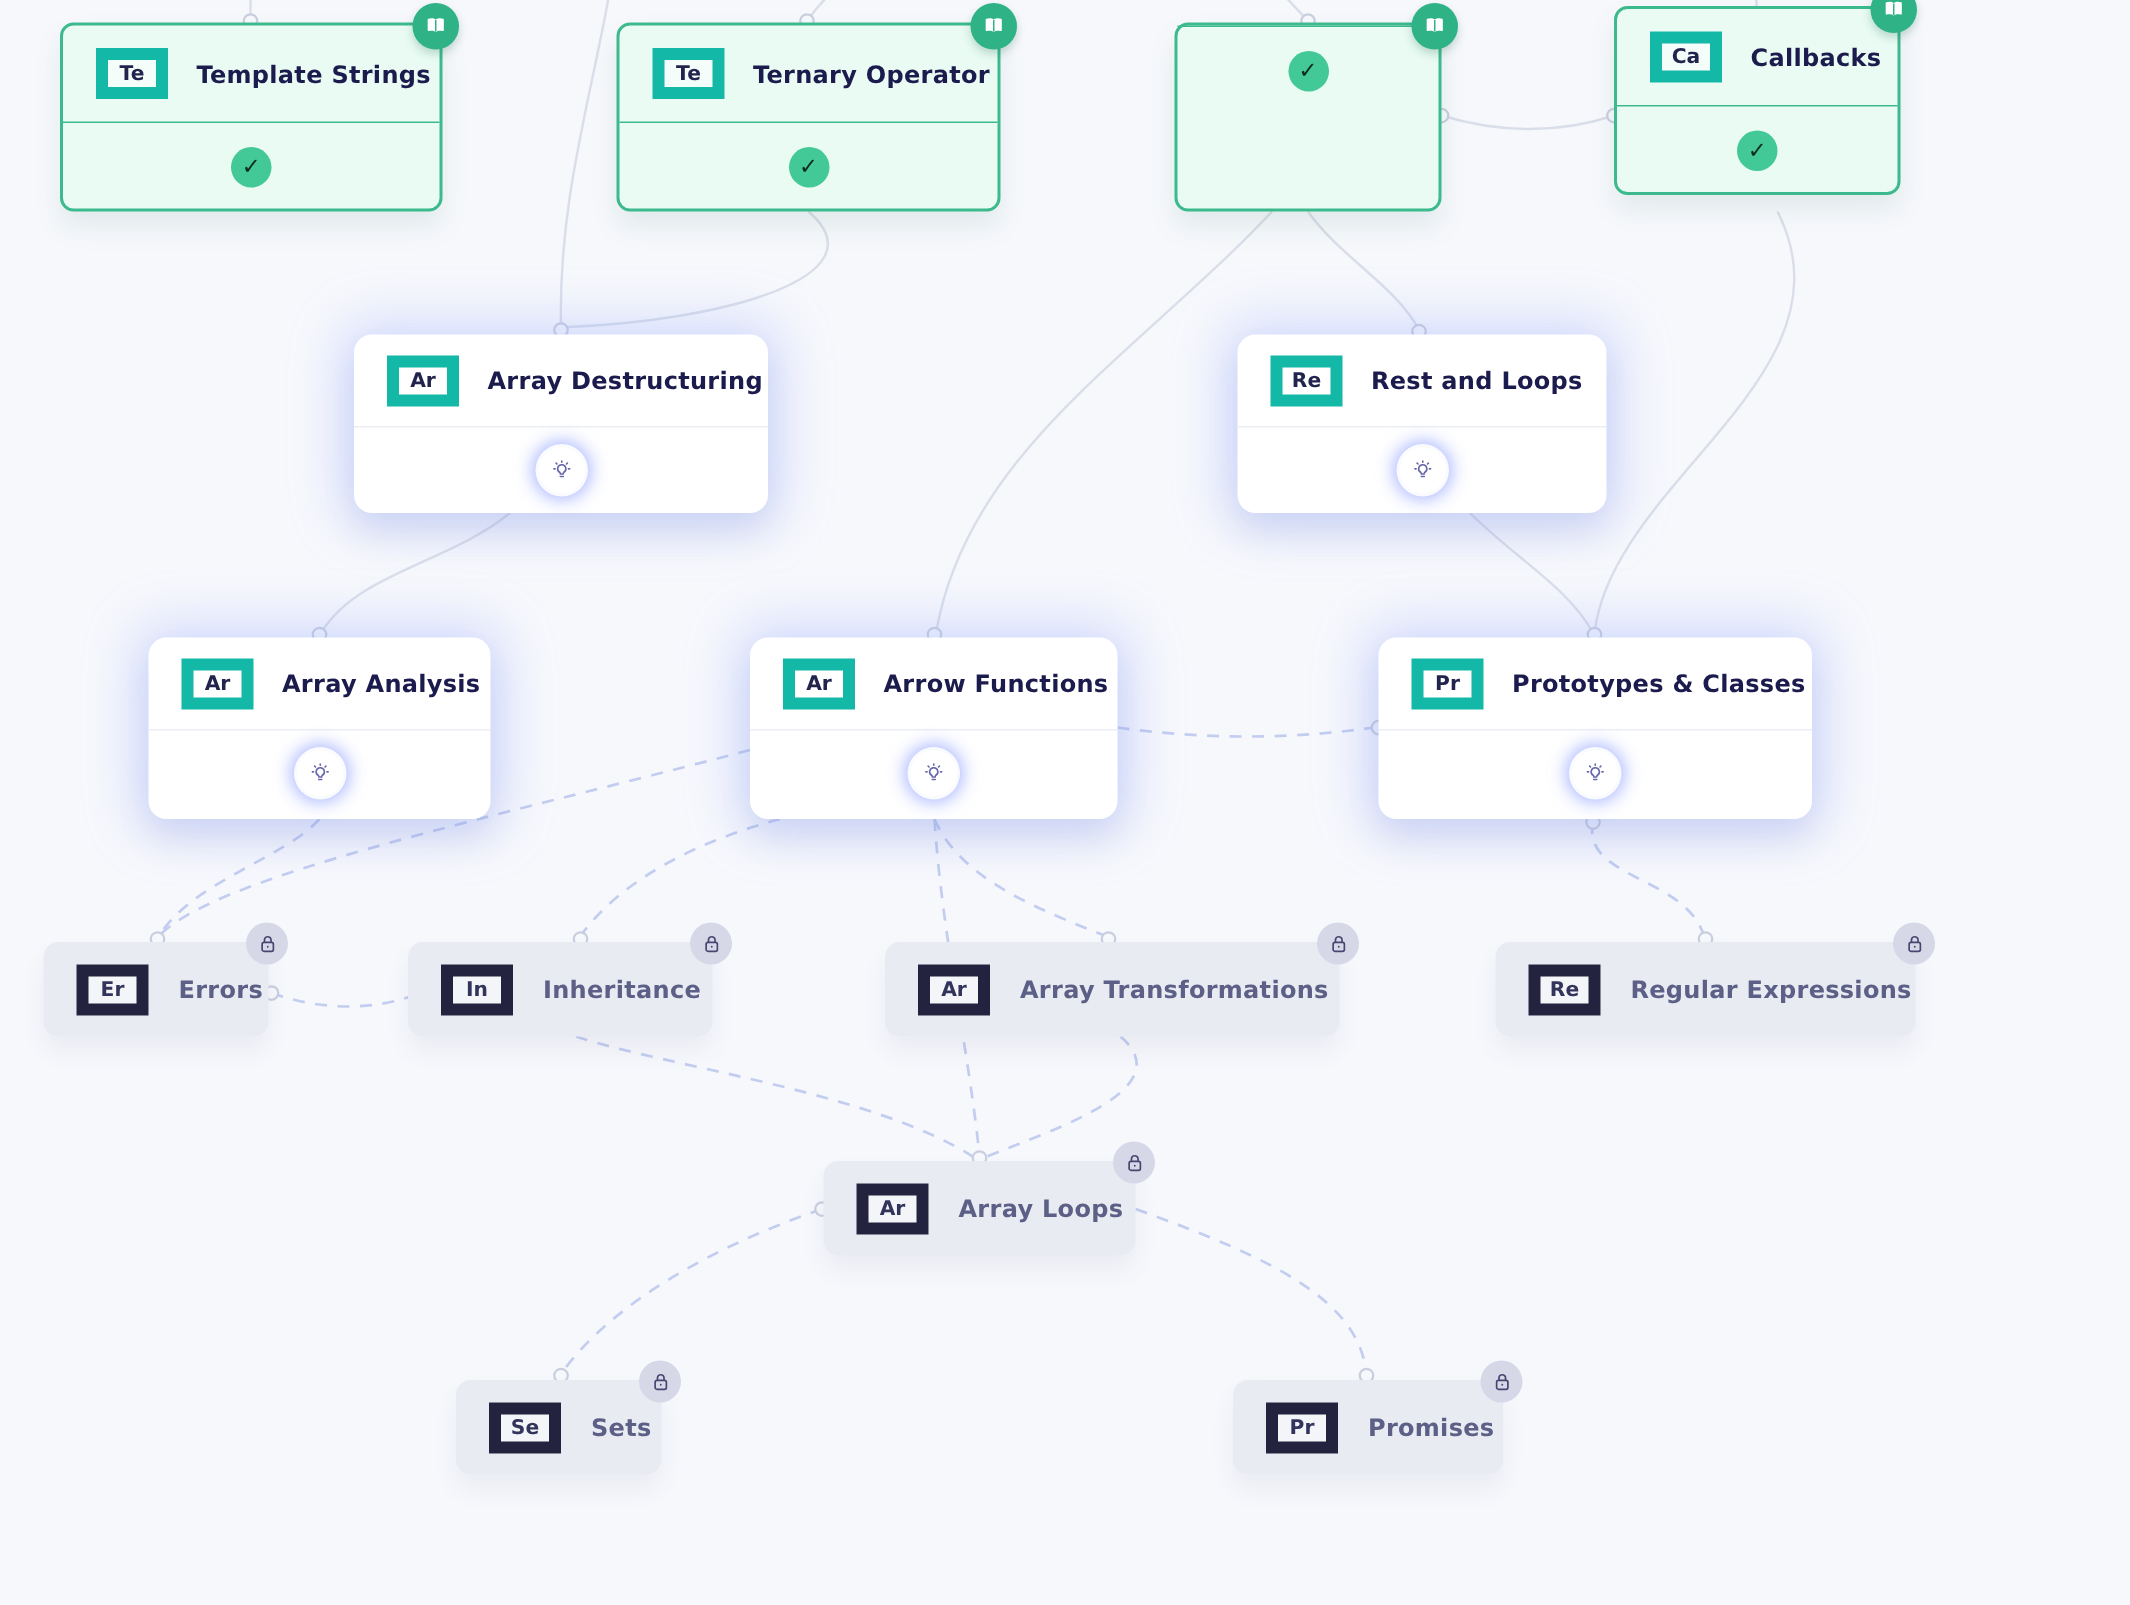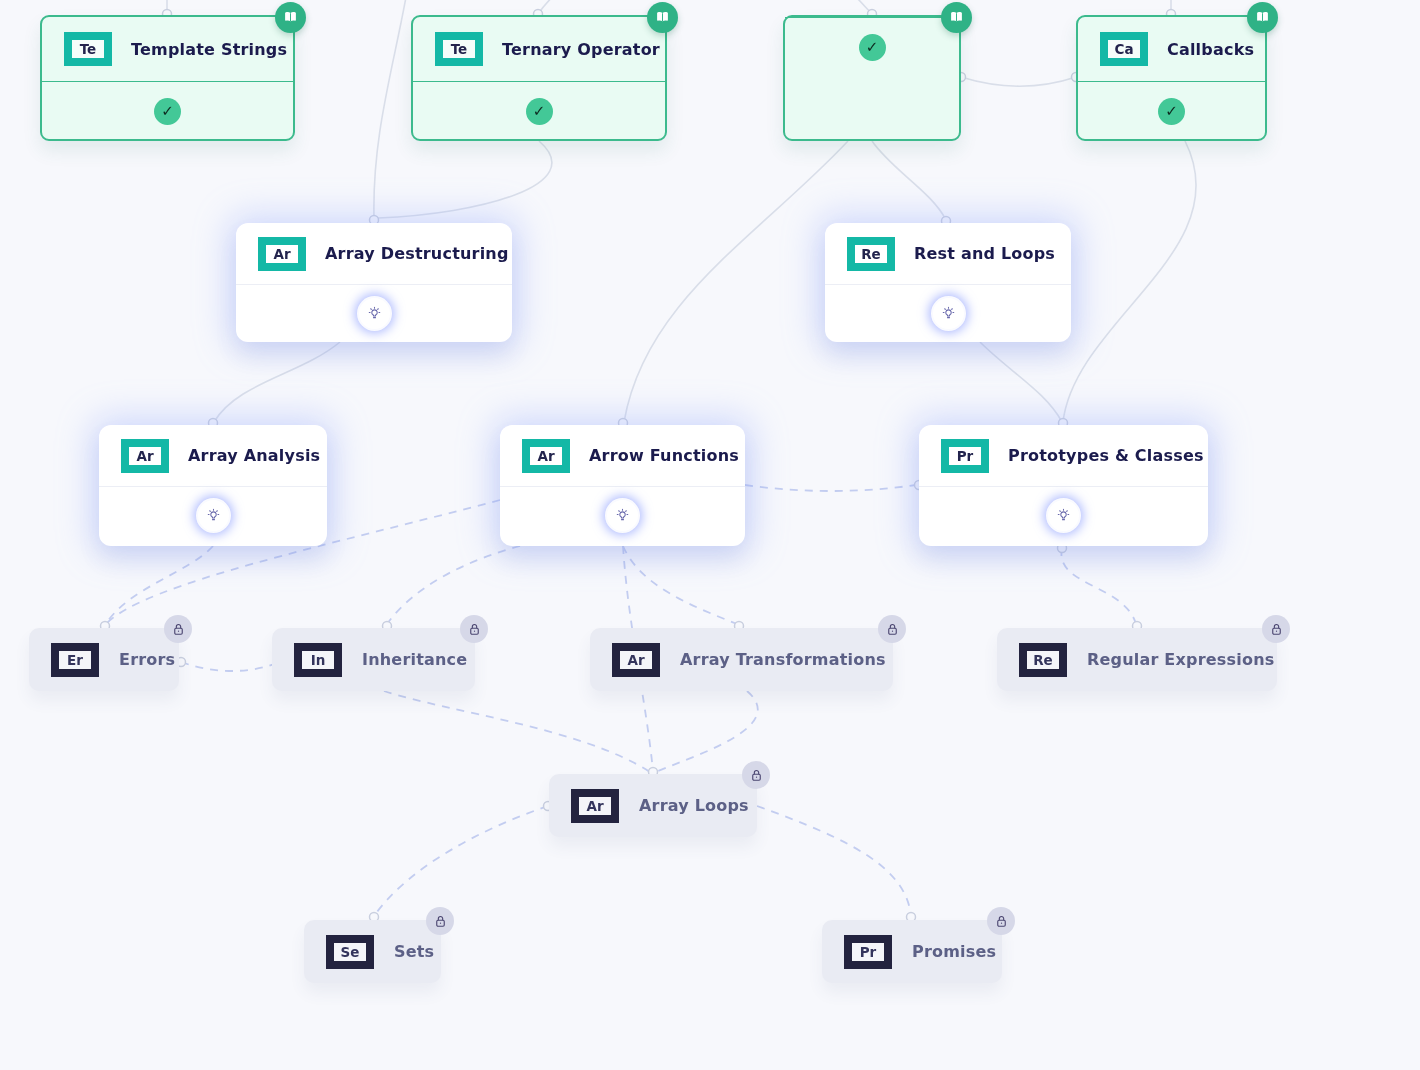--- a/index.html
+++ b/index.html
@@ -149,21 +149,21 @@
       <div class="node-footer">
         <div class="check-circle">✓</div>
       </div>
       <div class="corner-badge badge-book">
           <svg width="17" height="17" viewBox="0 0 24 24">
             <path fill="#ffffff" d="M12 5.6C10.2 4.2 7.4 4 5 4.9a.9.9 0 0 0-.6.9v9.9c0 .6.6 1 1.2.8 2.1-.6 4.7-.4 6.4.9 1.7-1.3 4.3-1.5 6.4-.9.6.2 1.2-.2 1.2-.8V5.8a.9.9 0 0 0-.6-.9C16.6 4 13.8 4.2 12 5.6z"></path>
             <path stroke="#2fb286" stroke-width="1.4" fill="none" d="M12 6v11"></path>
           </svg>
         </div>
       </div>
-      <div class="node completed" style="left: 1076px; top: 15px; width: 191px; height: 126px;">
+      <div class="node completed" style="left: 1076px; top: 4px; width: 191px; height: 126px;">
         <div class="node-header">
        <div class="abbrev-chip">Ca</div>
        <div class="node-title">Callbacks</div>
      </div>
         <div class="divider"></div>
       <div class="node-footer">
         <div class="check-circle">✓</div>
       </div>
       <div class="corner-badge badge-book">
           <svg width="17" height="17" viewBox="0 0 24 24">

